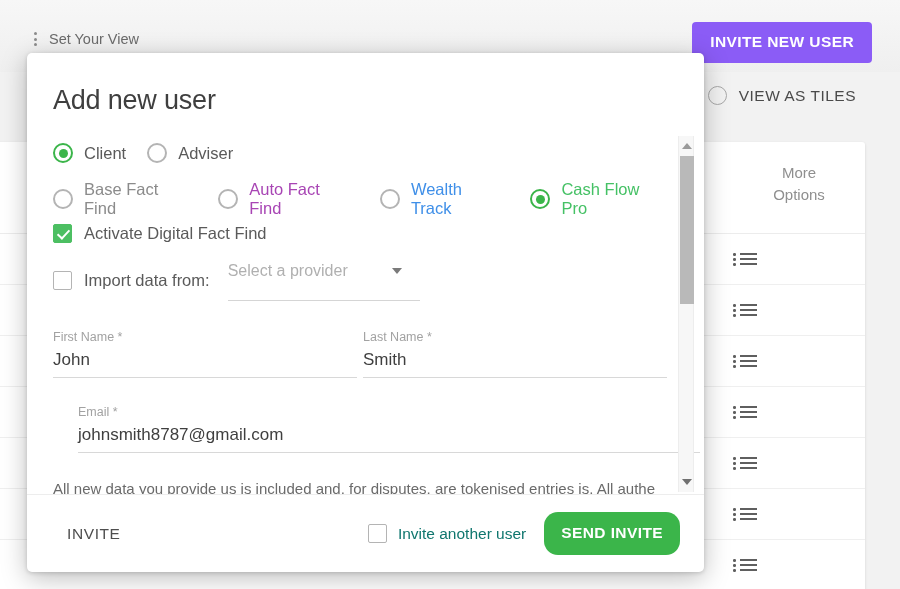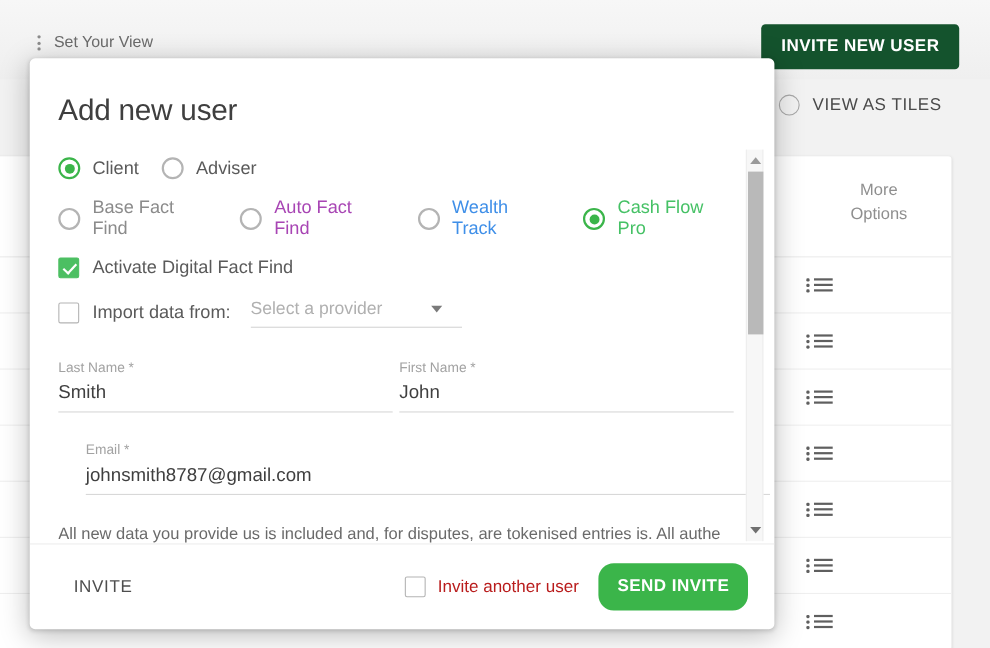--- a/index.html
+++ b/index.html
@@ -52,21 +52,21 @@
   .dots-vert i {
     display: block;
     width: 3px; height: 3px;
     border-radius: 50%;
     background: #8c8c8c;
   }
 
   .invite-new-user {
     position: absolute;
     right: 28px; top: 22px;
-    background: #14532d;
+    background: #8b5cf6;
     color: #fff;
     border: none;
     border-radius: 4px;
     padding: 11px 18px 12px;
     font-size: 15.5px;
     font-weight: bold;
     letter-spacing: 0.4px;
     font-family: "Liberation Sans", sans-serif;
     cursor: pointer;
   }
@@ -222,21 +222,21 @@
   }
   .opt.c-grey  { color: #8b8b8b; }
   .opt.c-purple{ color: #a845b4; }
   .opt.c-blue  { color: #3f8fe8; }
   .opt.c-green { color: #45c165; }
 
   .row-check {
     display: flex;
     align-items: center;
     gap: 12px;
-    margin-top: 18px;
+    margin-top: 8px;
     font-size: 16.5px;
     color: #5a5a5a;
   }
   .cb {
     width: 19px; height: 19px;
     border: 1.6px solid #b4b4b4;
     border-radius: 2px;
     flex: none;
     position: relative;
     background: #fff;
@@ -262,21 +262,21 @@
     margin-top: 17px;
   }
   .row-import .lbl {
     font-size: 16.5px;
     color: #5a5a5a;
   }
   .provider-select {
     position: relative;
     width: 192px;
     border-bottom: 1px solid #d5d5d5;
-    padding: 2px 0 7px 0;
+    padding: 2px 0 20px 0;
     margin-left: 6px;
     display: flex;
     align-items: center;
     justify-content: space-between;
     cursor: pointer;
   }
   .provider-select .ph {
     font-size: 16px;
     color: #b0b0b0;
   }
@@ -371,21 +371,21 @@
     color: #4e4e4e;
     cursor: pointer;
     font-family: "Liberation Sans", sans-serif;
   }
   .footer-spacer { flex: 1; }
   .invite-another {
     display: flex;
     align-items: center;
     gap: 11px;
     font-size: 15.5px;
-    color: #b91c1c;
+    color: #0f766e;
     margin-right: 18px;
     cursor: pointer;
   }
   .send-invite {
     background: #3bb54a;
     border: none;
     border-radius: 14px;
     color: #fff;
     font-size: 15.5px;
     font-weight: bold;
@@ -593,26 +593,26 @@
           <span class="cb"></span>
           <span class="lbl">Import data from:</span>
           <div class="provider-select">
             <span class="ph">Select a provider</span>
             <span class="caret"></span>
           </div>
         </div>
 
         <div class="fields-2">
           <div class="field half">
+            <div class="flabel">First Name *</div>
+            <div class="fvalue">John</div>
+          </div>
+          <div class="field half">
             <div class="flabel">Last Name *</div>
             <div class="fvalue">Smith</div>
-          </div>
-          <div class="field half">
-            <div class="flabel">First Name *</div>
-            <div class="fvalue">John</div>
           </div>
         </div>
 
         <div class="field full">
           <div class="flabel">Email *</div>
           <div class="fvalue">johnsmith8787@gmail.com</div>
         </div>
 
         <div class="clipped-text">All new data you provide us is included and, for disputes, are tokenised entries is. All authe</div>
       </div>

